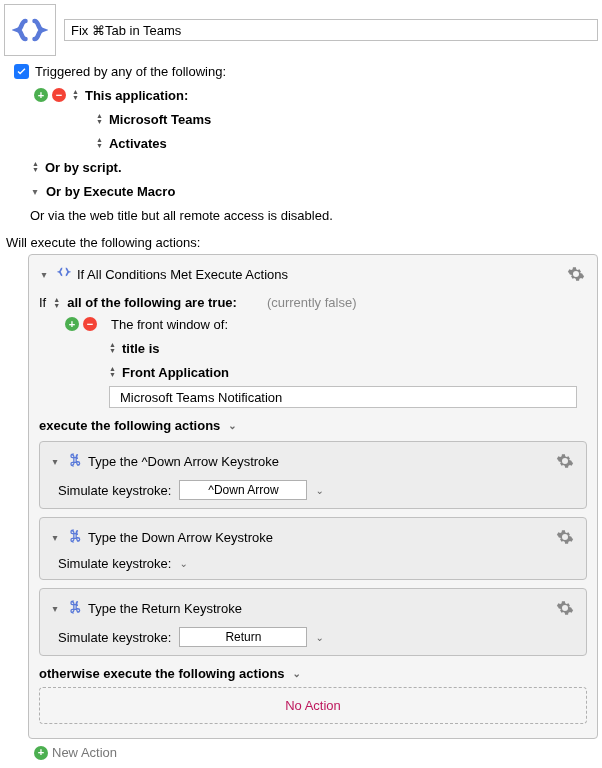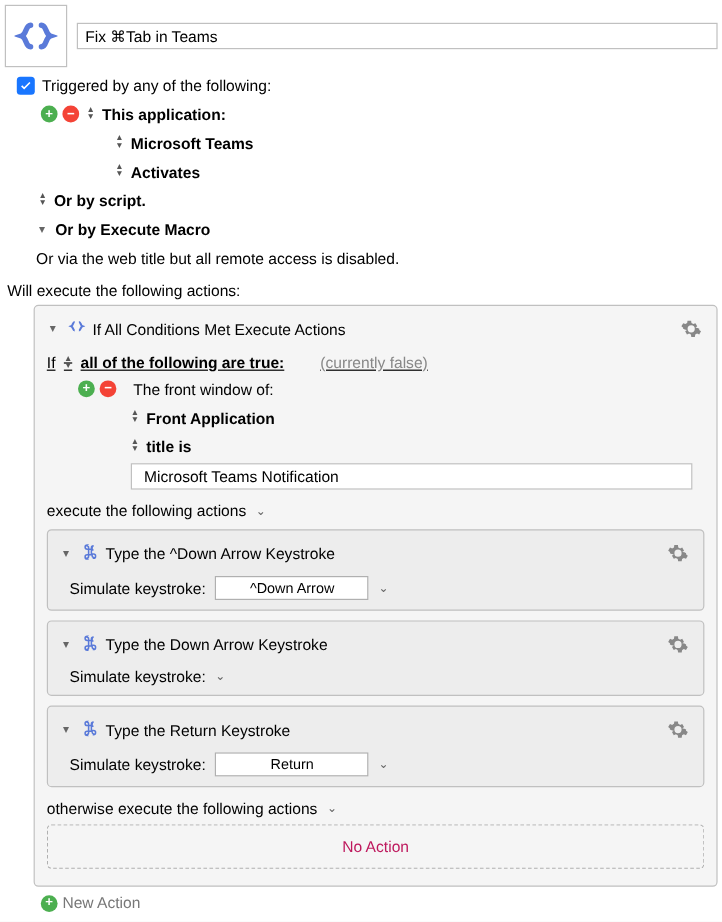--- a/index.html
+++ b/index.html
@@ -55,21 +55,21 @@
   background: #f5f5f5;
   margin: 2px 0 6px 24px;
   padding: 8px 10px 12px 10px;
   border-radius: 4px;
 }
 .action-title-row { display:flex; align-items:center; gap:6px; margin-bottom:10px; }
 .gear-btn {
   margin-left:auto; width:22px; height:22px;
   display:flex; align-items:center; justify-content:center;
 }
-.if-row { display:flex; align-items:center; gap:5px; margin:4px 0;text-decoration:underline; }
+.if-row { display:flex; align-items:center; gap:5px; margin:4px 0; }
 .muted { color:#888; }
 .condition-block { margin-left:26px; }
 .text-input {
   width:468px; height:22px; border:1px solid #c0c0c0;
   padding:0 10px; font-size:13px; background:#fff;
   margin-left: 2px;
 }
 .sub-action {
   border: 1px solid #c0c0c0;
   background: #ededed;
@@ -93,21 +93,21 @@
   margin:6px 0 2px 0;
 }
 .new-action-row {
   display:flex; align-items:center; gap:4px;
   margin:6px 0 2px 30px; color:#777;
 }
 .curly-icon svg { width:14px; height:14px; }
 .cmd-icon svg { width:14px; height:14px; }
 .gear-svg { width:18px; height:18px; color:#666;}
 .small-chevron { font-size:10px; color:#666; }
-.otherwise-row { display:flex; align-items:center; gap:8px; margin:10px 0 4px 0; }
+.otherwise-row { display:flex; align-items:center; gap:8px; margin:10px 0 4px 0;font-weight:bold; }
 </style>
 </head>
 <body>
 
 <div class="header-row">
   <div class="icon-box">
     <svg width="36" height="36" viewBox="0 0 24 24" fill="none" stroke="#5a7ad9" stroke-width="3" stroke-linecap="round">
       <path d="M9 3C6 3 7 8 4 9c3 1 2 6 5 6M15 3c3 0 2 5 5 6-3 1-2 6-5 6" transform="translate(0,3)"></path>
     </svg>
   </div>
@@ -198,28 +198,28 @@
       <span class="plus-icon">+</span>
       <span class="minus-icon">−</span>
       <span style="width:6px;"></span>
       <span>The front window of:</span>
     </div>
     <div class="line" style="margin-left:42px;">
       <span class="updown-icon">
           <span>▲</span>
           <span>▼</span>
         </span>
-      <span class="bold">Front Application</span>
+      <span class="bold">title is</span>
     </div>
     <div class="line" style="margin-left:42px;">
       <span class="updown-icon">
           <span>▲</span>
           <span>▼</span>
         </span>
-      <span class="bold">title is</span>
+      <span class="bold">Front Application</span>
     </div>
     <div class="line" style="margin-left:42px;">
       <input class="text-input" value="Microsoft Teams Notification" style="">
     </div>
   </div>
 
   <div class="otherwise-row">
     <span>execute the following actions</span>
     <span class="small-chevron">⌄</span>
   </div>

